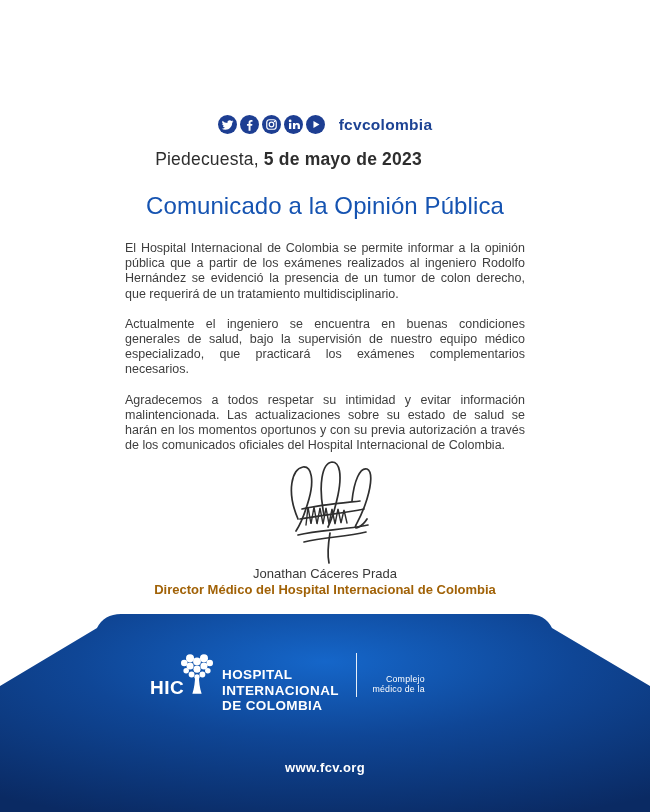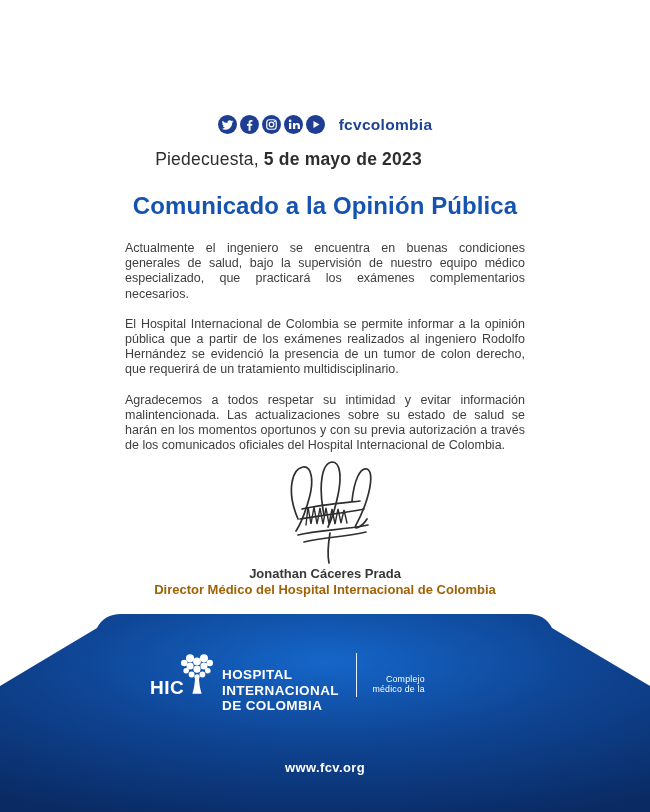--- a/index.html
+++ b/index.html
@@ -20,36 +20,36 @@
   
   .dateline{
     position:absolute;top:149px;left:0;width:577px;text-align:center;
     font-size:17.5px;color:#2e2e2e;letter-spacing:.2px;
   }
   .dateline .city{font-weight:400;}
   .dateline .date{font-weight:700;}
   
   .title{
     position:absolute;top:192px;left:0;width:650px;margin:0;text-align:center;
-    font-size:24px;font-weight:700;color:#1553b1;letter-spacing:.1px;
+    font-size:24px;font-weight:400;color:#1553b1;letter-spacing:.1px;
   }
   
   .bodytext{
     position:absolute;top:241px;left:125px;width:400px;
     font-size:12.5px;line-height:15.2px;color:#3e3e3e;
     text-align:justify;
   }
   .bodytext p{margin:0;}
   .bodytext p + p{margin-top:15px;}
   
   .signature{position:absolute;left:268px;top:457px;width:115px;height:108px;}
   .signature svg{display:block;width:115px;height:108px;}
   .sig-name{
     position:absolute;top:566px;left:0;width:650px;text-align:center;
-    font-size:13px;font-weight:700;color:#383838;
+    font-size:13px;font-weight:400;color:#383838;
   }
   .sig-role{
     position:absolute;top:582px;left:0;width:650px;text-align:center;
     font-size:13px;font-weight:700;color:#a16207;
   }
   
   .footer{position:absolute;left:0;top:614px;width:650px;height:198px;}
   .footer .shape{position:absolute;left:0;top:0;width:650px;height:198px;}
   .brand-row{
     position:absolute;left:150px;top:34px;height:54px;
@@ -141,22 +141,22 @@
     <span class="handle">fcvcolombia</span>
   </div>
 
   <div class="dateline">
     <span class="city">Piedecuesta,</span><span class="date"> 5 de mayo de 2023</span>
   </div>
 
   <h1 class="title">Comunicado a la Opinión Pública</h1>
 
   <div class="bodytext">
+    <p>El Hospital Internacional de Colombia se permite informar a la opinión pública que a partir de los exámenes realizados al ingeniero Rodolfo Hernández se evidenció la presencia de un tumor de colon derecho, que requerirá de un tratamiento multidisciplinario.</p>
     <p>Actualmente el ingeniero se encuentra en buenas condiciones generales de salud, bajo la supervisión de nuestro equipo médico especializado, que practicará los exámenes complementarios necesarios.</p>
-    <p>El Hospital Internacional de Colombia se permite informar a la opinión pública que a partir de los exámenes realizados al ingeniero Rodolfo Hernández se evidenció la presencia de un tumor de colon derecho, que requerirá de un tratamiento multidisciplinario.</p>
     <p>Agradecemos a todos respetar su intimidad y evitar información malintencionada. Las actualizaciones sobre su estado de salud se harán en los momentos oportunos y con su previa autorización a través de los comunicados oficiales del Hospital Internacional de Colombia.</p>
   </div>
 
   <div class="signature">
     <svg viewBox="0 0 115 108" fill="none" stroke="#2f2f2f" stroke-width="1.7" stroke-linecap="round">
       <path d="M30,62 C18,34 24,12 35,10 C44,9 46,24 41,42 C37,56 32,68 28,74"></path>
       <path d="M56,58 C50,28 54,6 64,5 C72,5 74,18 70,38 C67,52 63,64 60,70"></path>
       <path d="M84,44 C86,24 92,10 99,12 C106,15 102,34 97,48 C93,59 90,64 88,68 C85,74 94,70 99,62"></path>
       <path d="M38,68 L40,50 L43,67 L46,50 L49,67 L52,51 L55,67 L58,51 L61,67 L64,52 L67,67 L70,52 L73,66 L76,53 L79,66" stroke-width="1.4"></path>
       <path d="M34,52 C52,48 74,46 92,44"></path>

